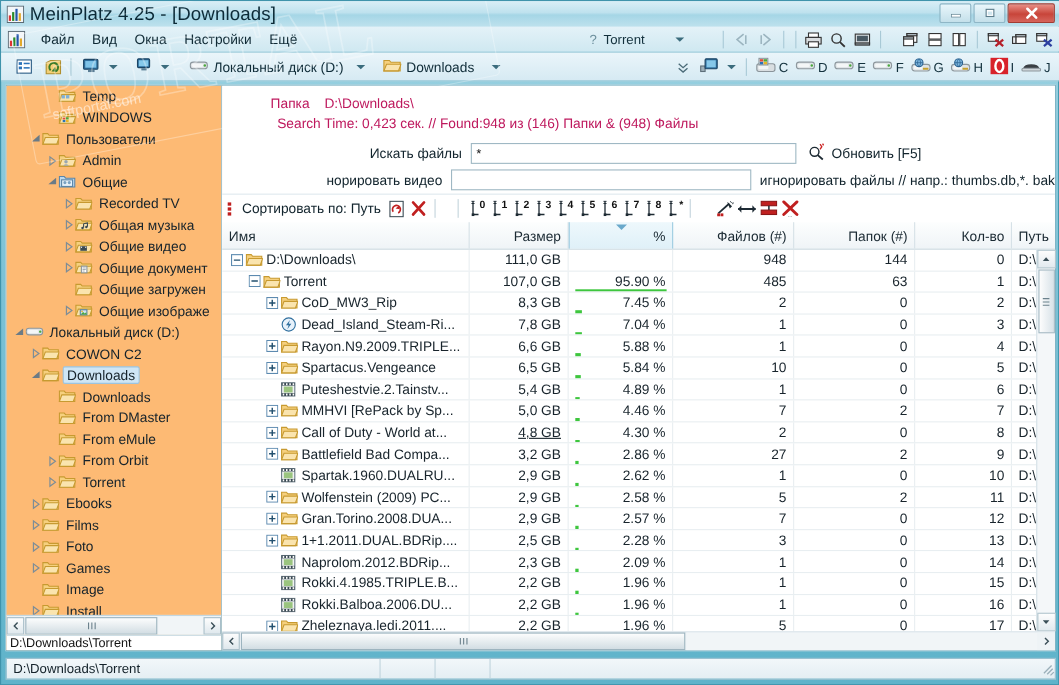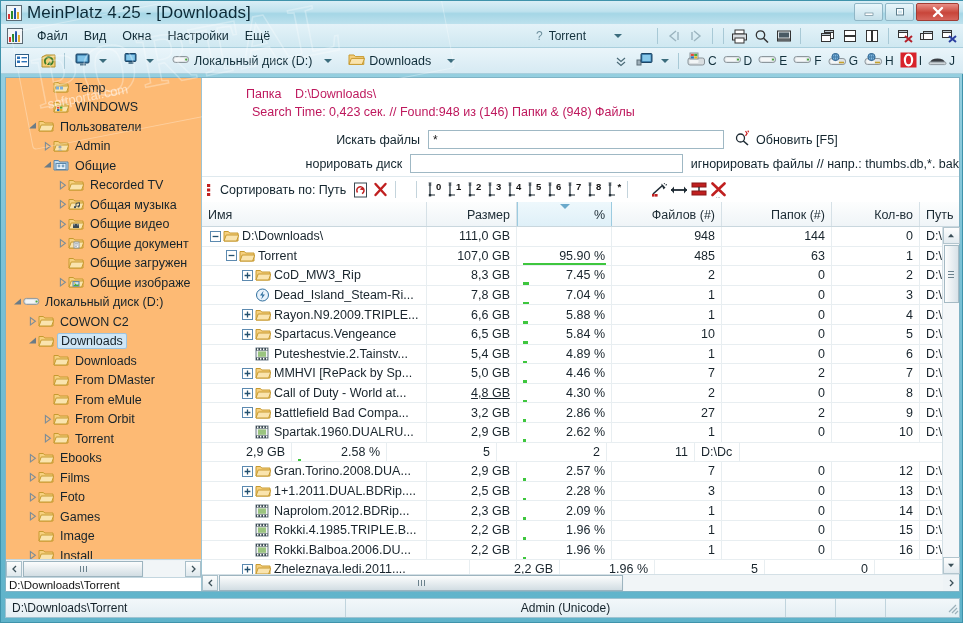--- a/index.html
+++ b/index.html
@@ -879,21 +879,21 @@
                   <circle cx="6.5" cy="8" r="4" fill="none" stroke="#1d2a33" stroke-width="1.3"></circle>
                   <path d="M9.4 11 L14 15" stroke="#1d2a33" stroke-width="1.6"></path>
                   <path d="M11.5 1 l1.6 2.4 l-1.6 2.4 M13.8 .6 l.9 1.6" stroke="#cc2222" stroke-width="1.2" fill="none"></path>
                 </svg>
             </span>
             <span>Обновить [F5]</span>
           </span>
         </div>
 
         <div class="frow" style="left:0px; top:76px; width:100%;">
-          <span class="flabel" style="width:218px">норировать диск</span>
+          <span class="flabel" style="width:218px">норировать видео</span>
           <input class="finput" style="width: 296px; margin-left: 8px;" value="">
           <span class="fhint">игнорировать файлы // напр.: thumbs.db,*. bak</span>
         </div>
       </div>
 
       <div id="sortbar">
         <span class="ibtn" style="width:14px">
           <svg width="6" height="14" viewBox="0 0 6 14">
               <rect x="1" y="1" width="3.2" height="3" fill="#c02020"></rect>
               <rect x="1" y="5.5" width="3.2" height="3" fill="#c02020"></rect>
@@ -1280,20 +1280,32 @@
                 <span>Spartak.1960.DUALRU...</span>
               </div>
               <div class="td" style="width: 90px; flex: 0 0 auto;">2,9 GB</div>
               <div class="td pct" style="width: 95px; flex: 0 0 auto;">2.62 %<span class="pctbar" style="width: 3px;"></span></div>
               <div class="td" style="width: 110px; flex: 0 0 auto;">1</div>
               <div class="td" style="width: 110px; flex: 0 0 auto;">0</div>
               <div class="td" style="width: 88px; flex: 0 0 auto;">10</div>
               <div class="td" style="width: 45px; flex: 0 0 auto; justify-content: flex-start;">D:\Dc</div>
             </div>
             <div class="trow">
+              <div class="td name" style="width: 225px; flex: 0 0 auto;">
+                <span style="width:38px;flex:none"></span>
+                <span class="exp"><svg width="11" height="11" viewBox="0 0 11 11">
+                    <rect x="0.5" y="0.5" width="10" height="10" fill="#fff" stroke="#5c8ab0"></rect>
+                    <path d="M2.6 5.5 H8.4 M5.5 2.6 V8.4" stroke="#23506f" stroke-width="1.3"></path>
+                  </svg></span>
+                <span class="ico"><svg width="16" height="14" viewBox="0 0 16 14">
+                    <path d="M1 2.5 L5.4 2.5 L6.7 4 L15 4 L15 12 L1 12 Z" fill="#f6d07e" stroke="#c79a30"></path>
+                    <path d="M1 12 L3.2 6 L15.8 6 L13.6 12 Z" fill="#fae4ae" stroke="#c79a30"></path>
+                  </svg></span>
+                <span>Wolfenstein (2009) PC...</span>
+              </div>
               <div class="td" style="width: 90px; flex: 0 0 auto;">2,9 GB</div>
               <div class="td pct" style="width: 95px; flex: 0 0 auto;">2.58 %<span class="pctbar" style="width: 3px;"></span></div>
               <div class="td" style="width: 110px; flex: 0 0 auto;">5</div>
               <div class="td" style="width: 110px; flex: 0 0 auto;">2</div>
               <div class="td" style="width: 88px; flex: 0 0 auto;">11</div>
               <div class="td" style="width: 45px; flex: 0 0 auto; justify-content: flex-start;">D:\Dc</div>
             </div>
             <div class="trow">
               <div class="td name" style="width: 225px; flex: 0 0 auto;">
                 <span style="width:38px;flex:none"></span>
@@ -1409,21 +1421,21 @@
                 <span>Rokki.Balboa.2006.DU...</span>
               </div>
               <div class="td" style="width: 90px; flex: 0 0 auto;">2,2 GB</div>
               <div class="td pct" style="width: 95px; flex: 0 0 auto;">1.96 %<span class="pctbar" style="width: 3px;"></span></div>
               <div class="td" style="width: 110px; flex: 0 0 auto;">1</div>
               <div class="td" style="width: 110px; flex: 0 0 auto;">0</div>
               <div class="td" style="width: 88px; flex: 0 0 auto;">16</div>
               <div class="td" style="width: 45px; flex: 0 0 auto; justify-content: flex-start;">D:\Dc</div>
             </div>
             <div class="trow">
-              <div class="td name" style="width: 268px; flex: 0 0 auto;">
+              <div class="td name" style="width: 225px; flex: 0 0 auto;">
                 <span style="width:38px;flex:none"></span>
                 <span class="exp"><svg width="11" height="11" viewBox="0 0 11 11">
                     <rect x="0.5" y="0.5" width="10" height="10" fill="#fff" stroke="#5c8ab0"></rect>
                     <path d="M2.6 5.5 H8.4 M5.5 2.6 V8.4" stroke="#23506f" stroke-width="1.3"></path>
                   </svg></span>
                 <span class="ico"><svg width="16" height="14" viewBox="0 0 16 14">
                     <path d="M1 2.5 L5.4 2.5 L6.7 4 L15 4 L15 12 L1 12 Z" fill="#f6d07e" stroke="#c79a30"></path>
                     <path d="M1 12 L3.2 6 L15.8 6 L13.6 12 Z" fill="#fae4ae" stroke="#c79a30"></path>
                   </svg></span>
                 <span>Zheleznaya.ledi.2011....</span>
@@ -1474,21 +1486,20 @@
               </svg>
           </div>
         </div>
       </div>
 
     </div>
   </div>
 
   <div id="statusbar">
     <div class="sb-cell" style="width:340px">D:\Downloads\Torrent</div>
-    <div class="sb-cell" style="width:440px; justify-content:center;">Admin (Unicode)</div>
     <div class="sb-cell" style="width:50px"></div>
     <div class="sb-cell" style="width:50px"></div>
     <div class="sb-cell" style="flex:1;border-right:none"></div>
     <span class="sb-grip">
       <svg width="14" height="14" viewBox="0 0 14 14">
           <path d="M11 4 L4 11 M12 7 L7 12 M13 10 L10 13" stroke="#9bb0ba" stroke-width="1.2"></path>
         </svg>
     </span>
   </div>
 

